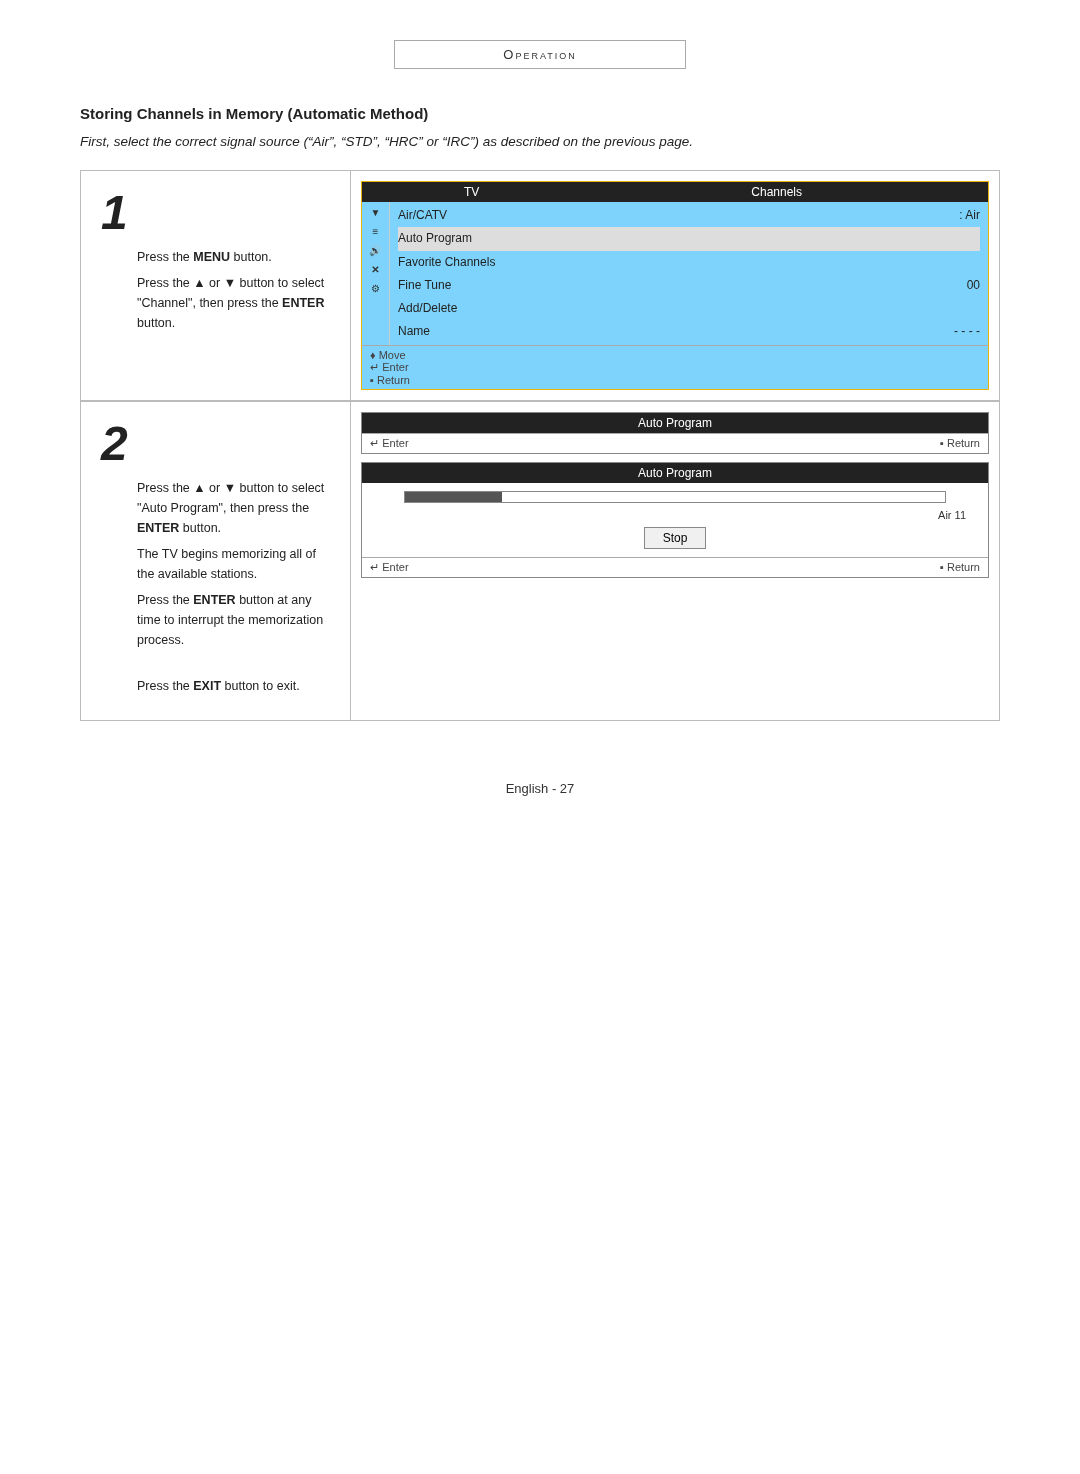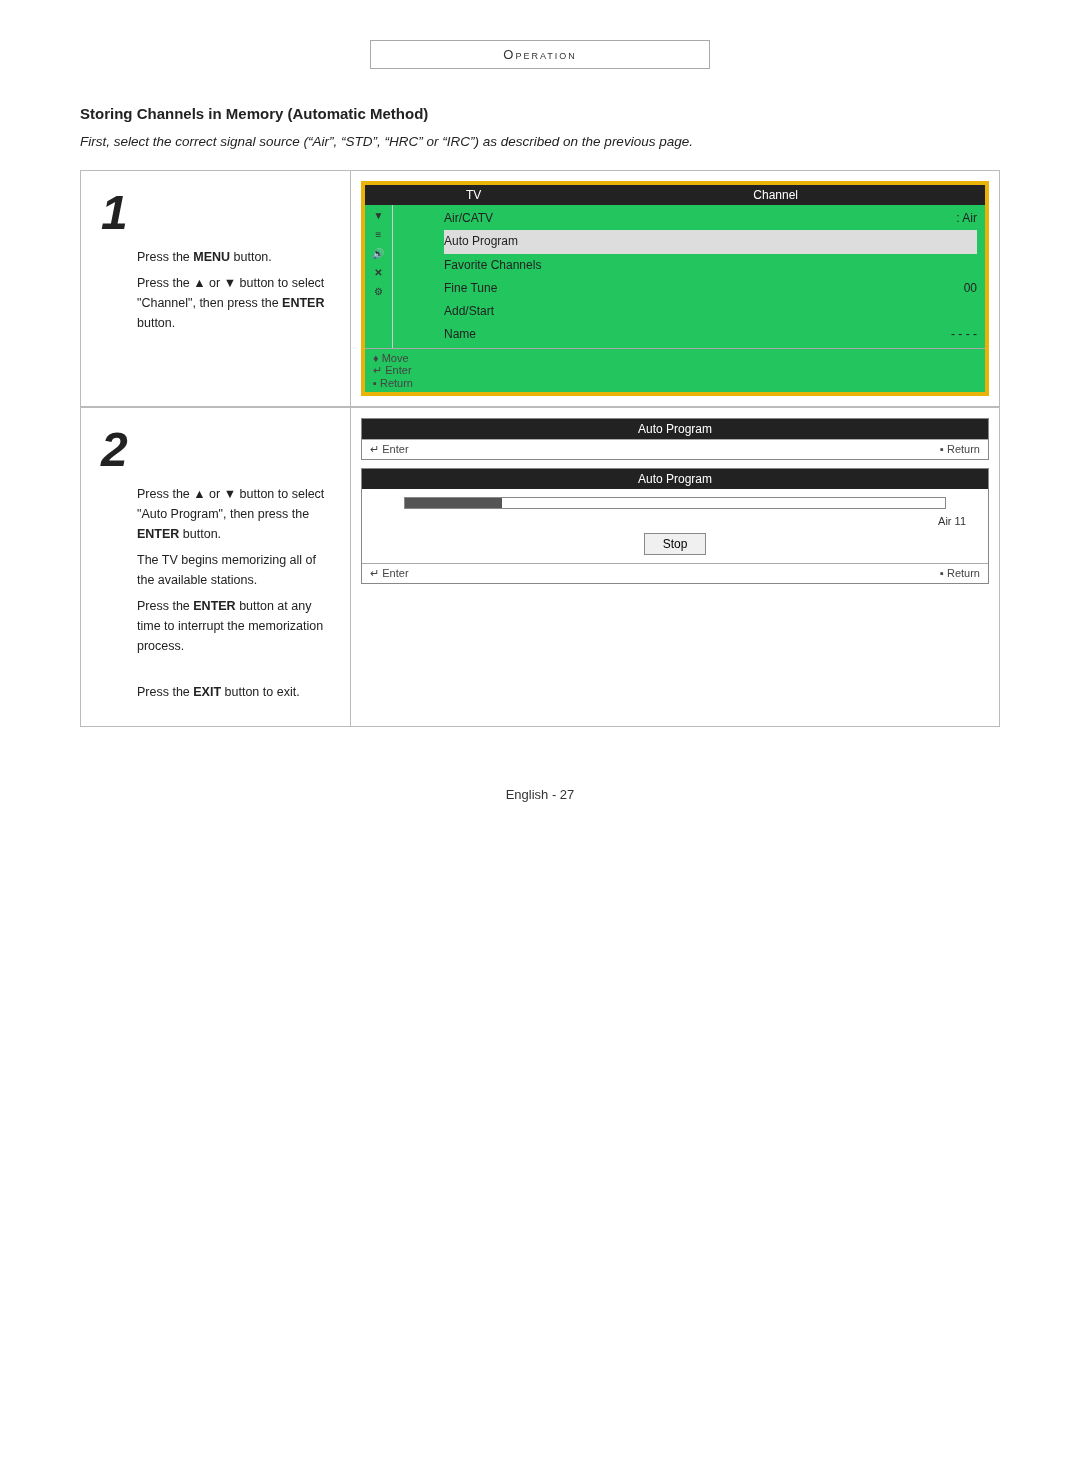--- a/index.html
+++ b/index.html
@@ -10,21 +10,21 @@
       color: #222;
       width: 1080px;
       min-height: 1474px;
       padding: 40px 80px;
     }
 
     .page-header {
       border: 1px solid #aaa;
       text-align: center;
       padding: 6px 20px;
-      width: 340px;
+      width: 292px;
       margin: 0 auto 36px auto;
       letter-spacing: 2px;
       font-size: 13px;
       color: #333;
     }
 
     .section-title {
       font-weight: bold;
       font-size: 15px;
       margin-bottom: 10px;
@@ -72,23 +72,23 @@
     .step-right {
       flex: 1;
       padding: 10px;
       display: flex;
       flex-direction: column;
       gap: 8px;
     }
 
     
     .tv-screen {
-      border: 4px solid #eab308;
-      font-size: 12px;
-      background: #22c55e;
+      border: 1px solid #eab308;
+      font-size: 12px;
+      background: #7dd3fc;
     }
 
     .tv-screen-header {
       display: flex;
       background: #222;
       color: #fff;
       padding: 3px 8px;
       font-size: 12px;
     }
 
@@ -128,21 +128,20 @@
       flex: 1;
       padding: 2px 8px;
     }
 
     .tv-menu-item {
       display: flex;
       justify-content: space-between;
       padding: 2px 0;
       font-size: 12px;
       line-height: 1.6;
-      margin-left: 43px;
     }
 
     .tv-menu-item.highlighted {
       background: #ddd;
     }
 
     .tv-footer {
       border-top: 1px solid #aaa;
       display: flex;
       justify-content: space-between;
@@ -280,21 +279,21 @@
     <div class="step-text">
       <p>Press the <strong>MENU</strong> button.</p>
       <p>Press the ▲ or ▼ button to select "Channel", then press the <strong>ENTER</strong> button.</p>
     </div>
   </div>
   <div class="step-right">
 
     <div class="tv-screen">
       <div class="tv-screen-header">
         <span class="tv-col">TV</span>
-        <span class="channel-col">Channel</span>
+        <span class="channel-col">Channels</span>
       </div>
       <div class="tv-screen-body">
         <div class="tv-icons-col">
           <div class="tv-icon">▼</div>
           <div class="tv-icon">≡</div>
           <div class="tv-icon">🔊</div>
           <div class="tv-icon"><strong>✕</strong></div>
           <div class="tv-icon">⚙</div>
         </div>
         <div class="tv-menu-items">
@@ -308,21 +307,21 @@
           </div>
           <div class="tv-menu-item">
             <span>Favorite Channels</span>
             <span></span>
           </div>
           <div class="tv-menu-item">
             <span>Fine Tune</span>
             <span>00</span>
           </div>
           <div class="tv-menu-item">
-            <span>Add/Start</span>
+            <span>Add/Delete</span>
             <span></span>
           </div>
           <div class="tv-menu-item">
             <span>Name</span>
             <span>- - - -</span>
           </div>
         </div>
       </div>
       <div class="tv-footer">
         <span>♦ Move</span>

